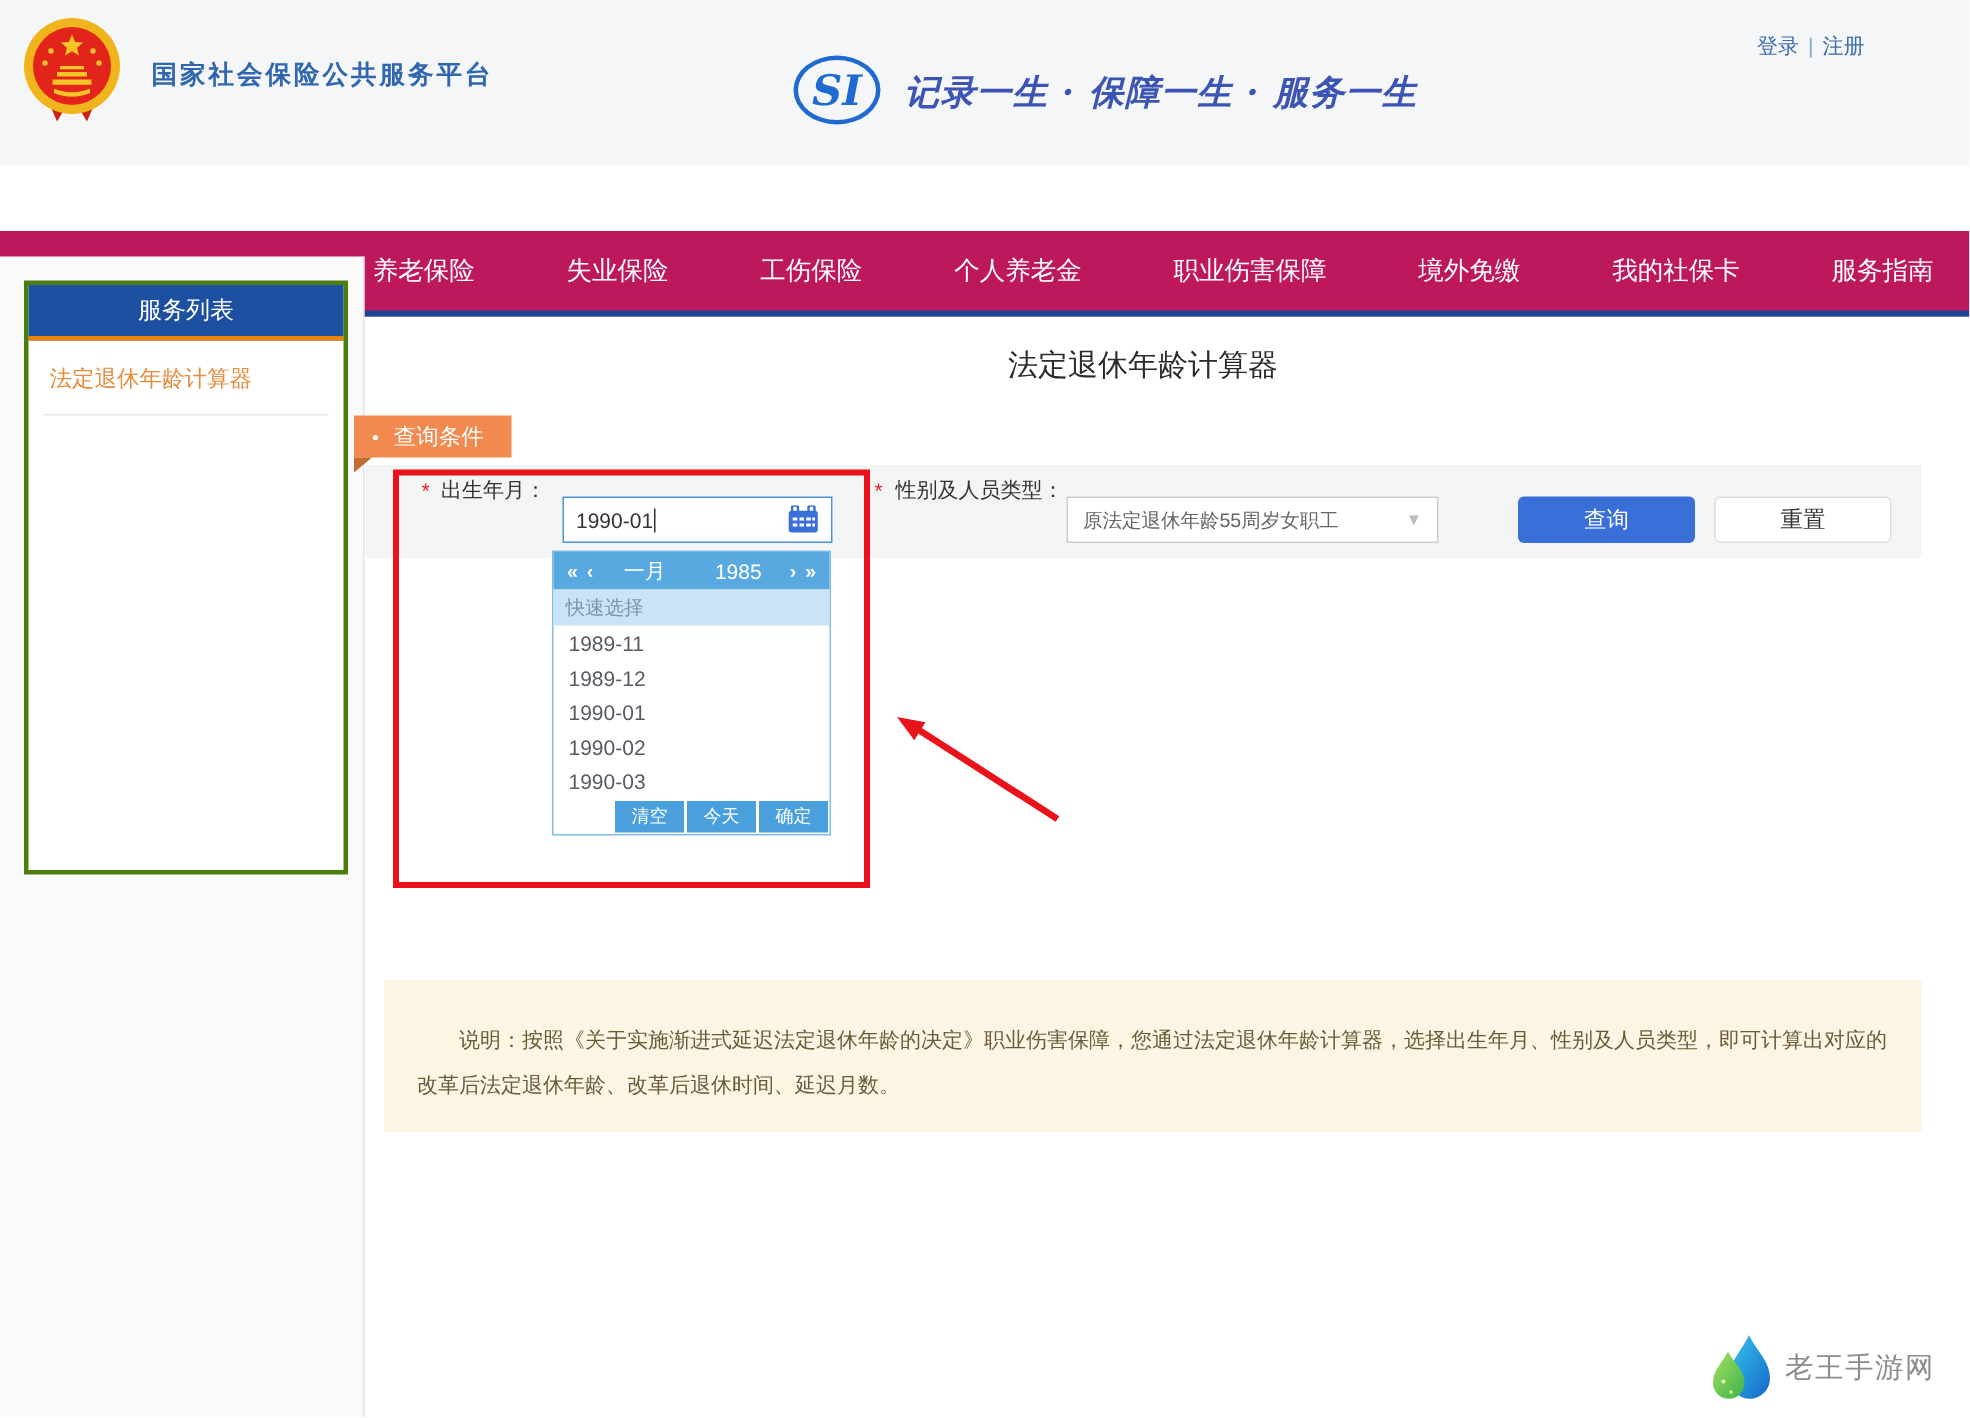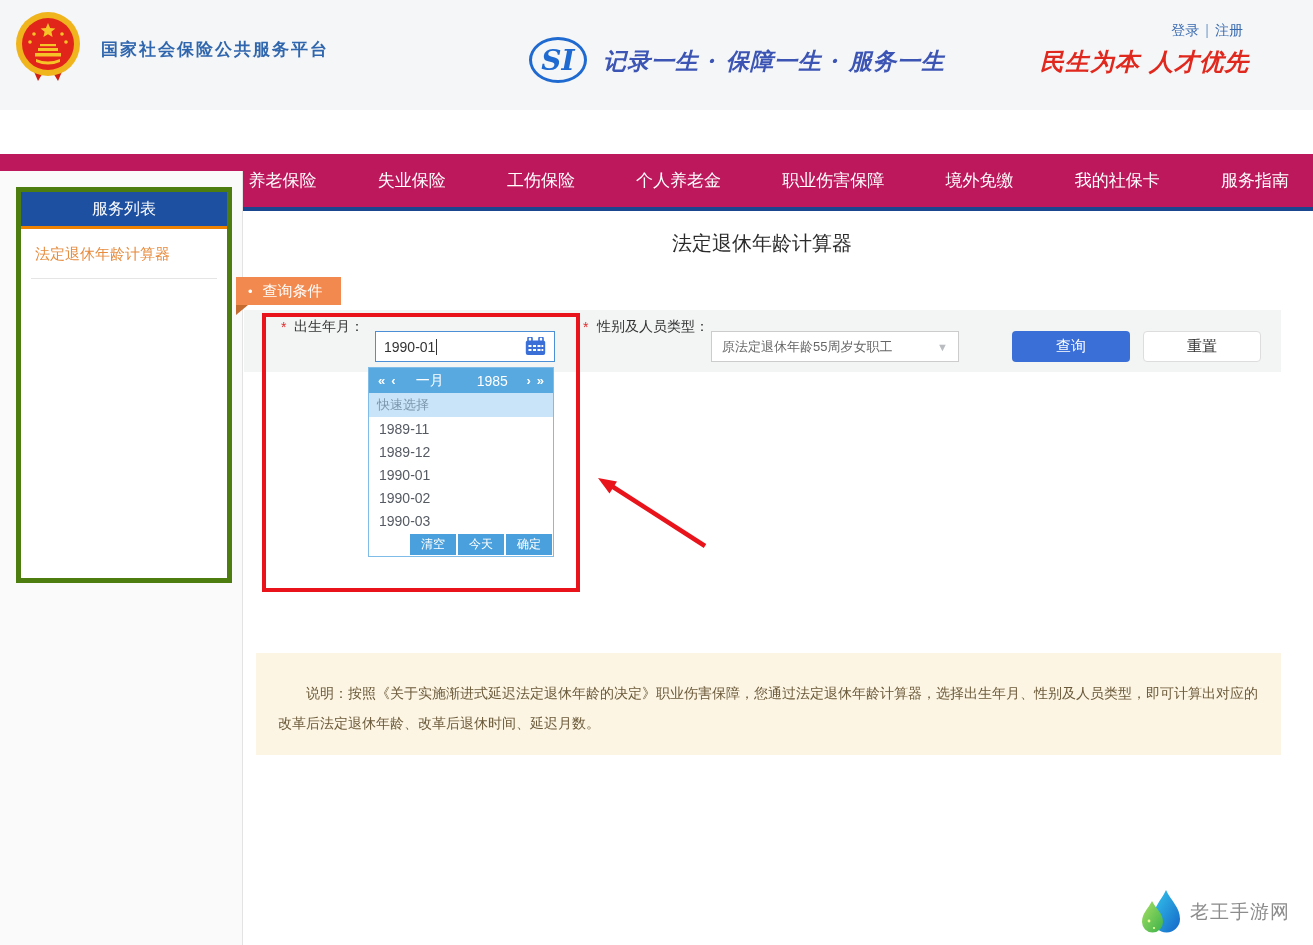--- a/index.html
+++ b/index.html
@@ -25,21 +25,21 @@
 
   
   .main-nav { position:absolute; left:0; top:110px; width:1313px; height:57px; background:#be185d;
               border-bottom:4px solid #1a4690; display:flex; align-items:center; justify-content:space-between; padding:0 24px;margin-top:44px; }
   .nav-item { position:relative; color:#fff; font-size:17px; cursor:pointer; white-space:nowrap; }
   .nav-item.active { font-weight:bold; }
   .nav-item.active::after { content:""; position:absolute; left:-4px; right:-4px; bottom:-13px; height:4px; background:#fff; }
 
   
   .left-col { position:absolute; left:0; top:171px; width:243px; height:774px; background:#fafafa; border-right:1px solid #e3e3e3; }
-  .sidebar-box { position:absolute; left:16px; top:16px; width:216px; height:396px; background:#fff; border:5px solid #4d7c0f; }
+  .sidebar-box { position:absolute; left:16px; top:16px; width:216px; height:396px; background:#fff; border:3px solid #4d7c0f; }
   .sidebar-header { height:37px; background:#1e50a2; border-bottom:3px solid #ef8200; color:#fff; font-size:16px;
                     display:flex; align-items:center; justify-content:center; }
   .sidebar-item { padding:16px 14px 14px 14px; color:#e78b3d; font-size:15px; cursor:pointer; }
   .sidebar-divider { margin:0 10px; border-bottom:1px solid #e5e5e5; }
 
   
   .page-title { position:absolute; left:243px; top:230px; width:1038px; text-align:center; font-size:20px; color:#2b2b2b; }
   .query-tag { position:absolute; left:236px; top:277px; height:28px; background:#f2894e; color:#fff; font-size:15px;
                display:flex; align-items:center; padding:0 18px 0 12px; }
   .query-tag .bullet { font-size:13px; margin-right:10px; }
@@ -108,21 +108,20 @@
       <rect x="26" y="33" width="16" height="2.2" fill="#f7c428"></rect>
       <path d="M22 48 q12 5 24 0 l0 3 q-12 5 -24 0 Z" fill="#f7c428"></path>
     </svg>
     <div class="brand-text">
       <div class="brand-big">国家社会保险公共服务平台</div>
     </div>
     <div class="si-logo">
       <span>SI</span>
     </div>
     <div class="slogan-blue">记录一生 · 保障一生 · 服务一生</div>
-    <div class="slogan-red">民生为本 人才优先</div>
     <div class="auth-links">
       <span>登录</span><span class="auth-sep">|</span><span>注册</span>
     </div>
   </div>
 
   <div class="main-nav">
       <div class="nav-item">首页</div>
       <div class="nav-item active">社保查询</div>
       <div class="nav-item">养老保险</div>
       <div class="nav-item">失业保险</div>

